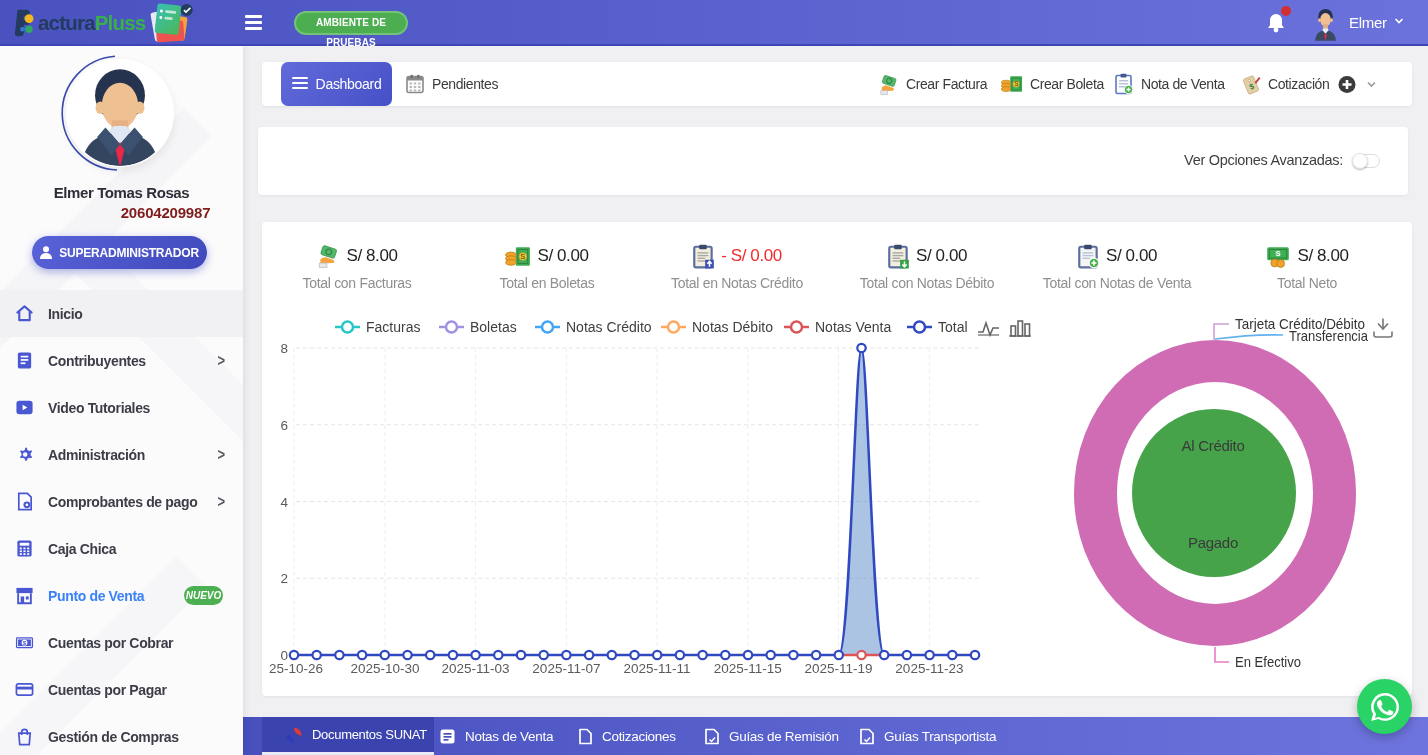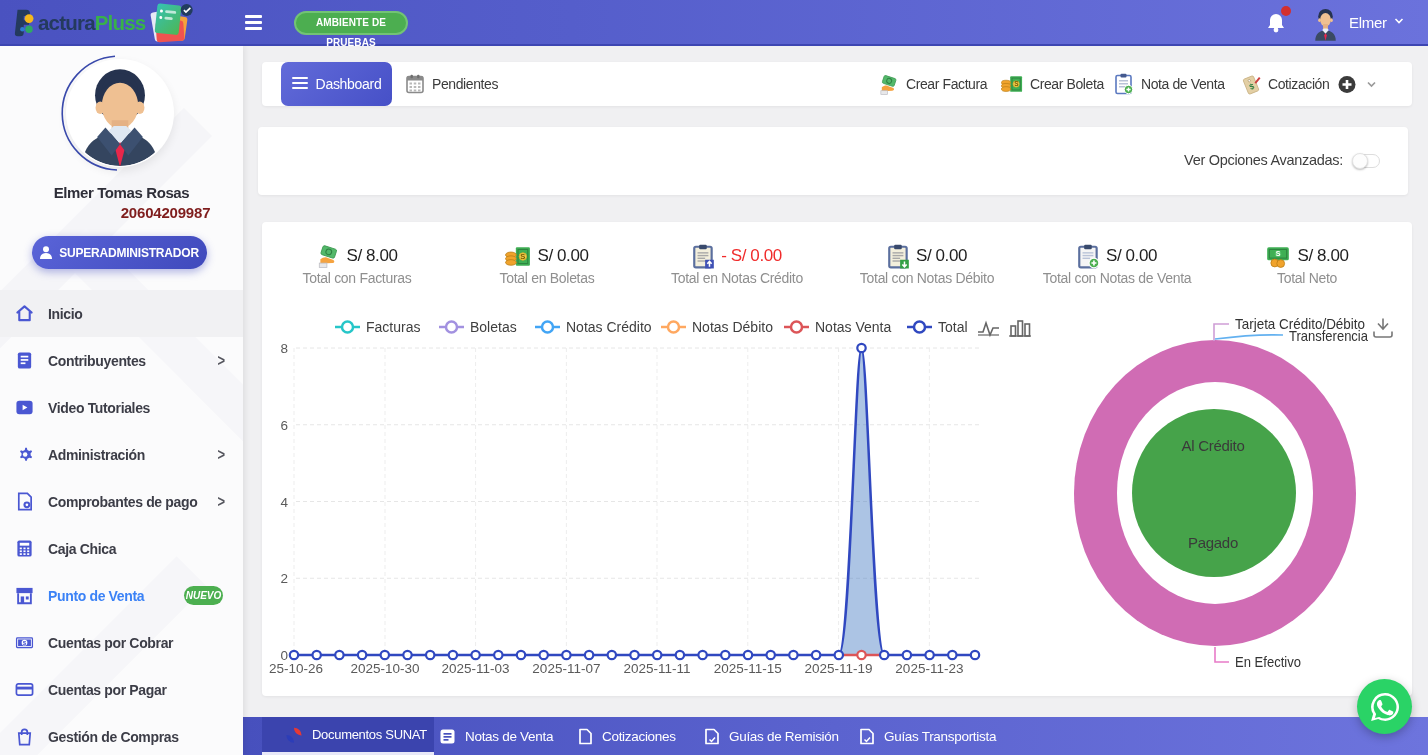--- a/index.html
+++ b/index.html
@@ -60,21 +60,21 @@
 #opt-lbl { position:absolute; right:65px; top:25px; font-size:14.5px; letter-spacing:-0.3px; color:#3f3f3f; }
 #toggle { position:absolute; right:28px; top:27px; width:27px; height:14px; border:1px solid #ddd;
   border-radius:8px; background:#fff; }
 #toggle .knob { position:absolute; left:-2px; top:-2px; width:16px; height:16px; border-radius:50%;
   background:#fdfdfd; border:1px solid #e3e3e3; box-shadow:0 1px 2px rgba(0,0,0,0.25); }
 #bigcard { left:262px; top:222px; width:1150px; height:474px; }
 .stat { position:absolute; top:20px; width:190px; text-align:center; }
 .stat .row1 { display:flex; align-items:center; justify-content:center; gap:6px; height:28px; }
 .stat .val { font-size:17px; letter-spacing:-0.4px; font-weight:normal; color:#1f1f1f; }
 .stat .val.red { color:#f02b2b; }
-.stat .lab { font-size:14px; letter-spacing:-0.3px; color:#8f8f8f; }
+.stat .lab { margin-top:5px; font-size:14px; letter-spacing:-0.3px; color:#8f8f8f; }
 
 
 #botbar { position:absolute; left:243px; top:717px; width:1185px; height:38px;
   background:linear-gradient(90deg,#4750bd 0%,#5b63cf 50%,#6d74dd 100%); z-index:10; }
 .tab { position:absolute; top:0; height:38px; display:flex; align-items:center; gap:9px; color:#fff;
   font-size:13.5px; letter-spacing:-0.3px; font-weight:500; white-space:nowrap; }
 #tab1 { left:19px; width:172px; padding-left:23px; font-size:13px; overflow:visible; background:#3b44ae; border-bottom:3px solid #e8e8f8; }
 
 
 #wapp { position:absolute; left:1357px; top:679px; width:55px; height:55px; border-radius:50%;

